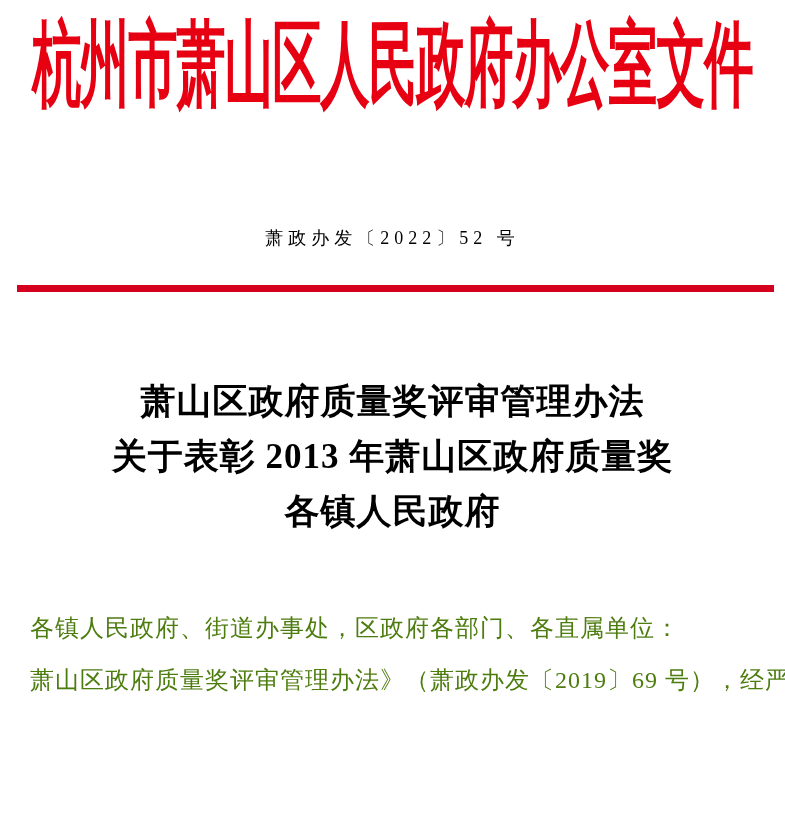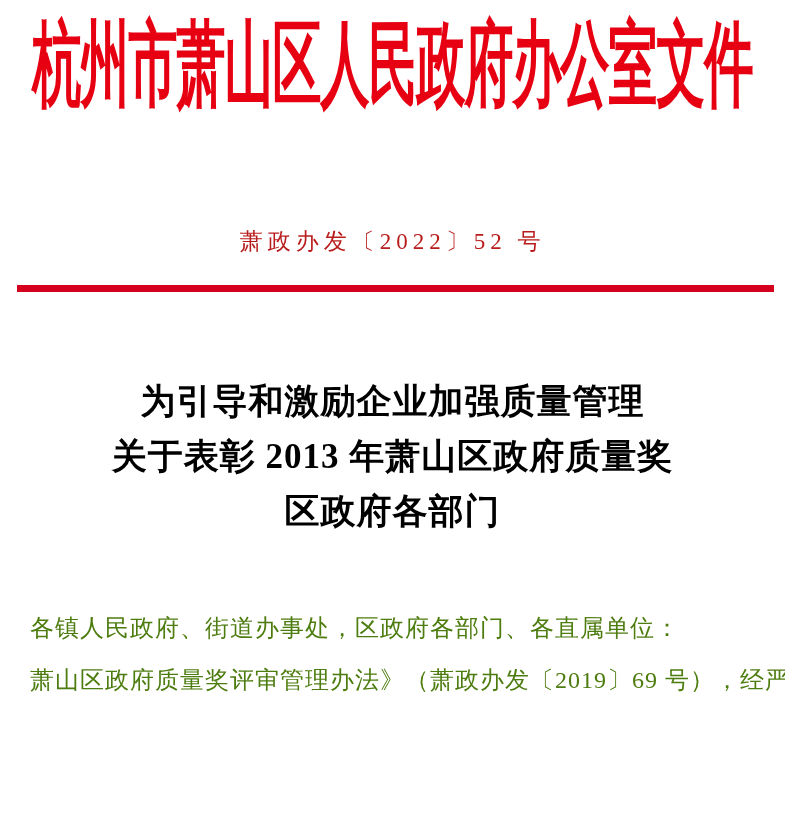--- a/index.html
+++ b/index.html
@@ -36,23 +36,23 @@
     letter-spacing: -1px;
     color: #e60012;
   }
   
   .doc-number {
     position: absolute;
     top: 226px;
     left: 0;
     width: 100%;
     text-align: center;
-    font-size: 23px;
+    font-size: 18px;
     letter-spacing: 5px;
-    color: #b91c1c;
+    color: #000000;
   }
   
   .divider {
     position: absolute;
     top: 285px;
     left: 17px;
     right: 11px;
     height: 7px;
     background: #d5001e;
   }
@@ -94,23 +94,23 @@
 
   <div class="banner">
     <span class="banner-text" style="color: rgb(230, 0, 18);">杭州市萧山区人民政府办公室文件</span>
   </div>
 
   <div class="doc-number">萧政办发〔2022〕52 号</div>
 
   <div class="divider" style="background: rgb(213, 0, 30);"></div>
 
   <div class="doc-title">
-    <div class="title-line">为引导和激励企业加强质量管理</div>
+    <div class="title-line">萧山区政府质量奖评审管理办法</div>
     <div class="title-line">关于表彰 2013 年萧山区政府质量奖</div>
-    <div class="title-line">区政府各部门</div>
+    <div class="title-line">各镇人民政府</div>
   </div>
 
   <div class="body-text">
     <div class="body-line">各镇人民政府、街道办事处，区政府各部门、各直属单位：</div>
     <div class="body-line">萧山区政府质量奖评审管理办法》（萧政办发〔2019〕69 号），经严</div>
   </div>
 
 </div>
 
 </body></html>

